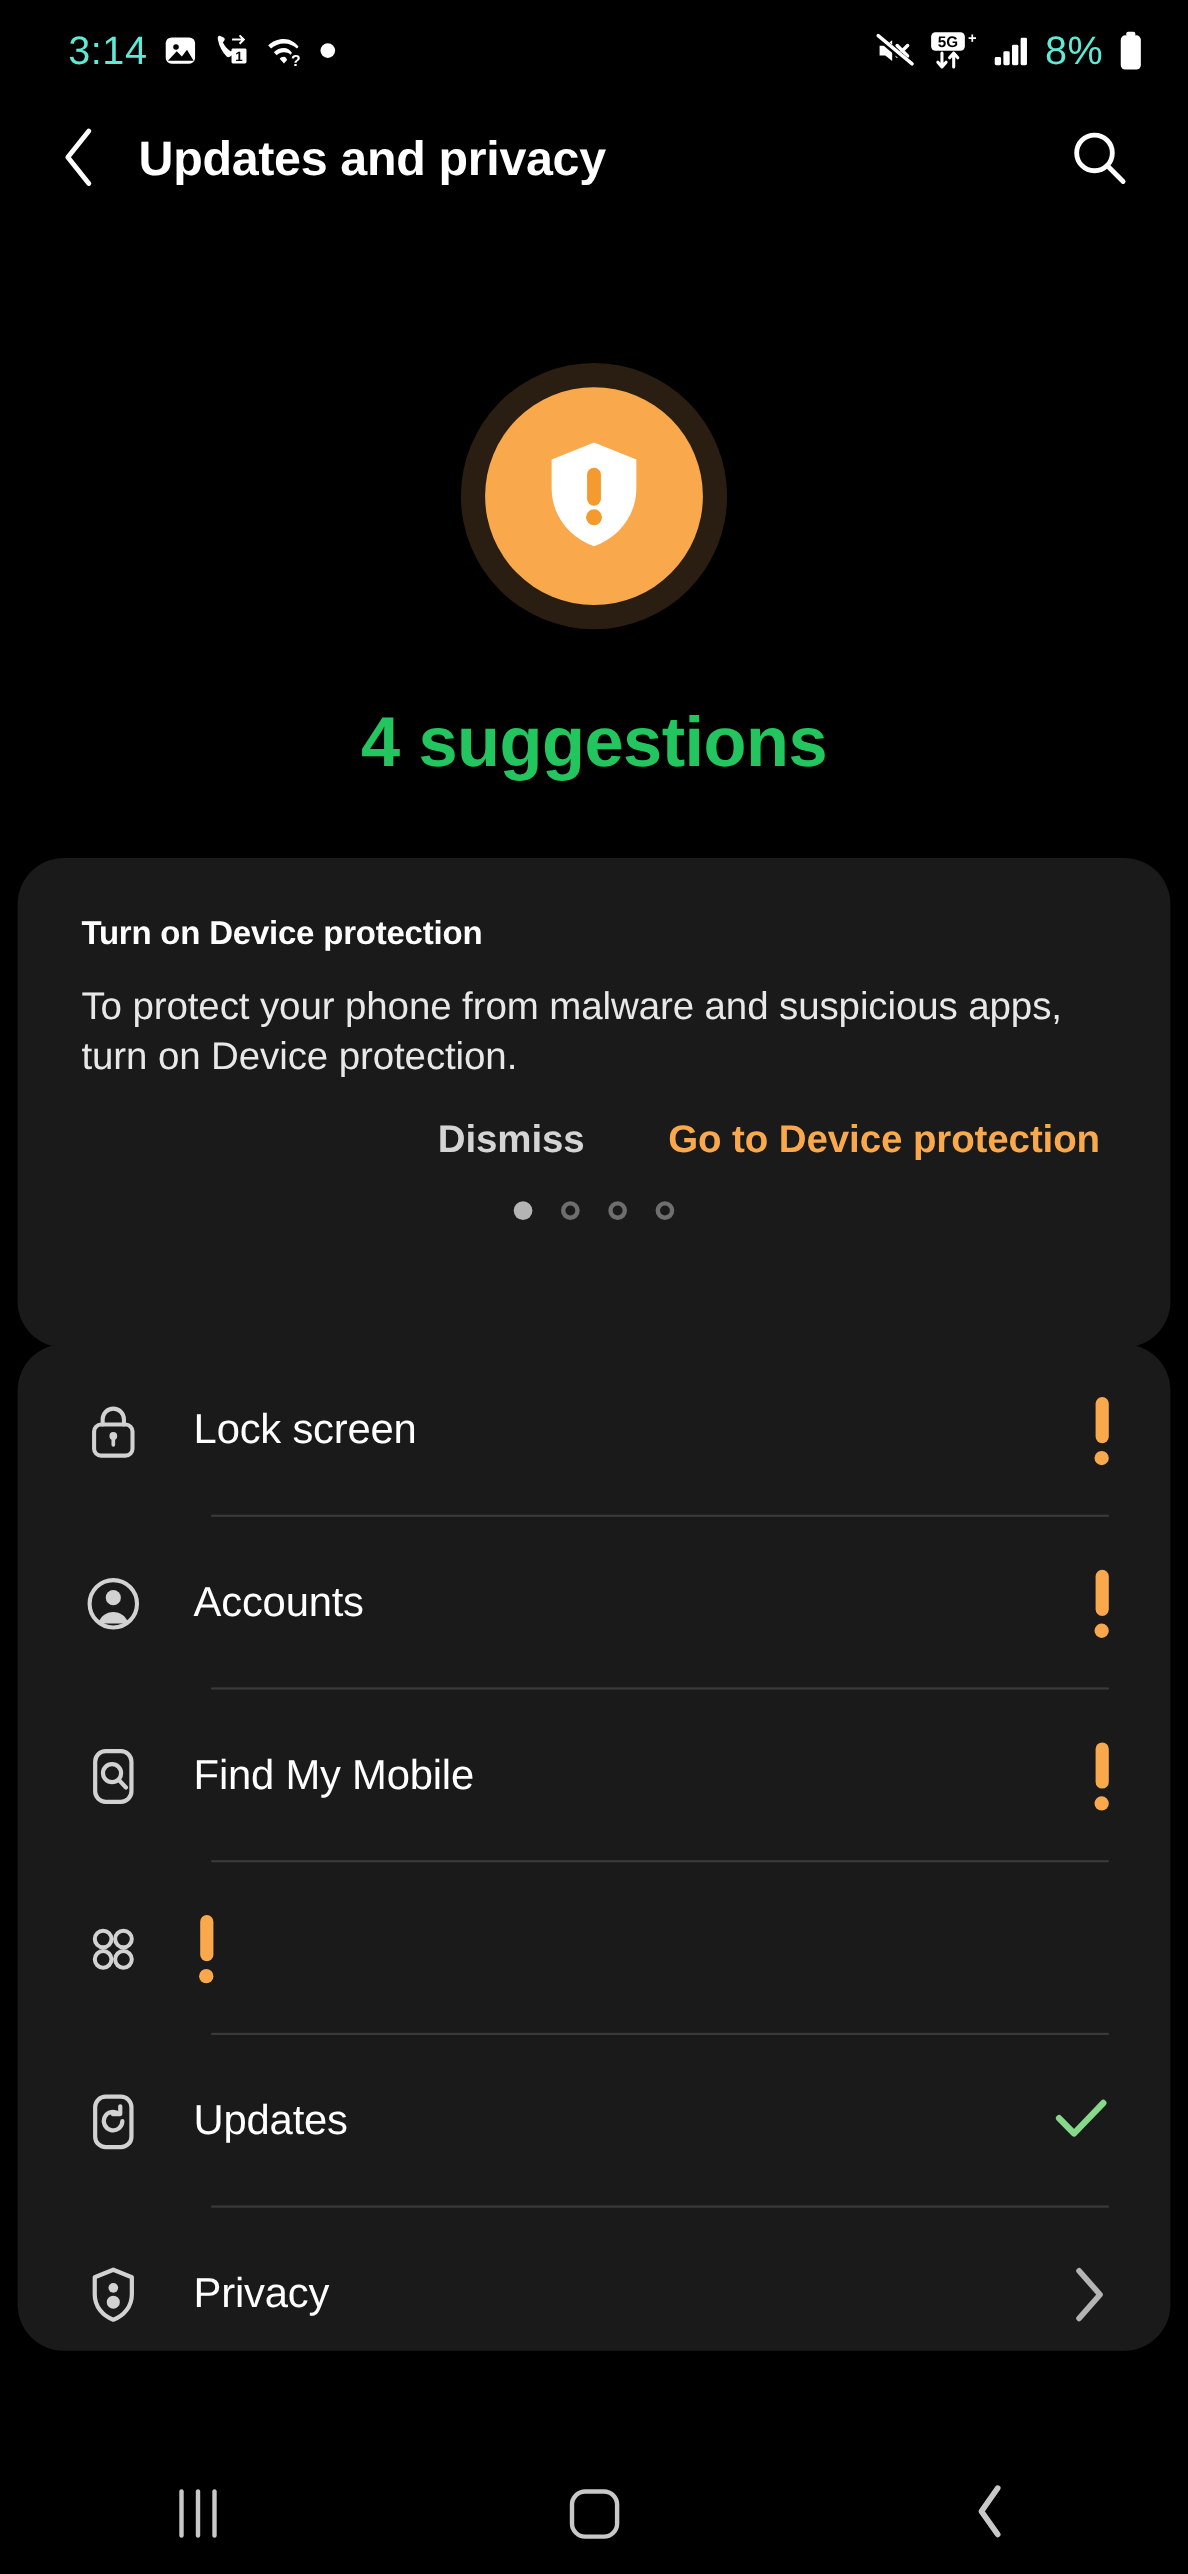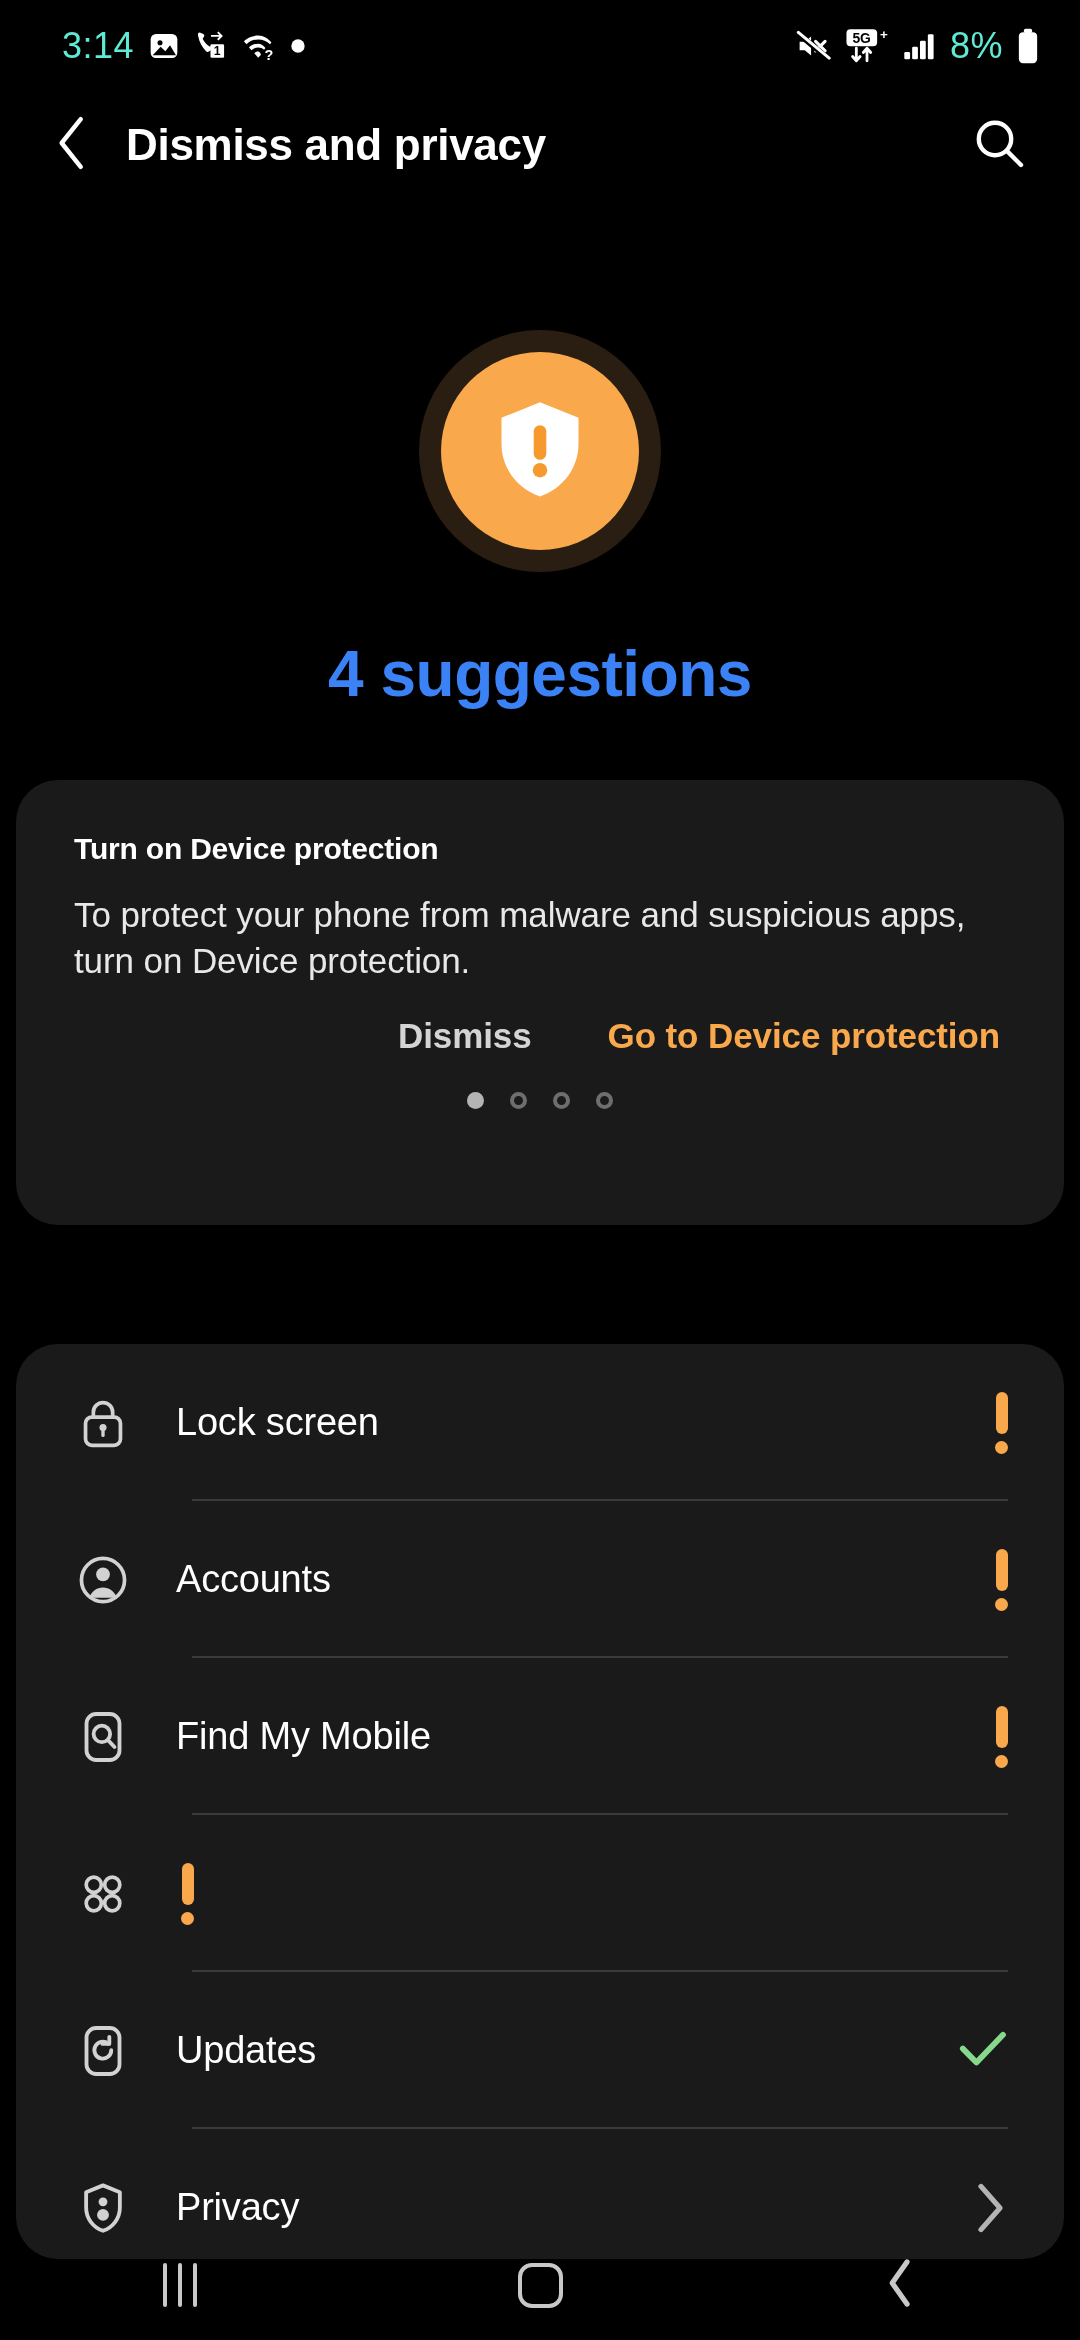--- a/index.html
+++ b/index.html
@@ -46,21 +46,21 @@
     width:242px; height:242px; border-radius:50%;
     background:#2a1d11; margin:0 auto;
     display:flex; align-items:center; justify-content:center;
   }
   .hero-circle {
     width:198px; height:198px; border-radius:50%;
     background:#f9a94b;
     display:flex; align-items:center; justify-content:center;
   }
   .hero-count {
-    color:#3b82f6; font-size:64px; font-weight:700; letter-spacing:-.5px;
+    color:#22c55e; font-size:64px; font-weight:700; letter-spacing:-.5px;
     margin-top:65px;
   }
 
   
   .card {
     position:absolute; left:16px; width:1048px;
     background:#1a1a1a; border-radius:42px;
   }
   #suggestion-card { top:780px; height:445px; padding:52px 58px 0 58px; }
   .sg-title {
@@ -79,21 +79,21 @@
   .sg-go      { color:#f9a94b; }
   .sg-dots {
     display:flex; justify-content:center; align-items:center;
     gap:26px; margin-top:36px;
   }
   .dot { width:17px; height:17px; border-radius:50%; }
   .dot.active   { background:#b4b4b4; }
   .dot.inactive { background:transparent; border:4px solid #6e6e6e; }
 
   
-  #settings-card { top:1344px; height:915px; overflow:hidden; }
+  #settings-card { top:1222px; height:915px; overflow:hidden; }
   .row {
     position:relative; height:157px;
     display:flex; align-items:center; padding:0 56px 0 56px;
   }
   .row-icon {
     width:62px; min-width:62px; display:flex; align-items:center; justify-content:center;
   }
   .row-label {
     color:#fff; font-size:38px; font-weight:400; letter-spacing:-.2px;
     margin-left:42px; flex:1; white-space:nowrap;
@@ -192,21 +192,21 @@
   </div>
 
   <div class="appbar">
     <div class="back-btn">
       <span>
         <svg width="44" height="54" viewBox="0 0 22 34" fill="none">
           <path d="M16.5 2 4.5 17l12 15" stroke="#fff" stroke-width="2.8" stroke-linecap="round" stroke-linejoin="round"></path>
         </svg>
       </span>
     </div>
-    <div class="appbar-title">Dismiss and privacy</div>
+    <div class="appbar-title">Updates and privacy</div>
     <div class="search-btn">
       <span>
         <svg width="52" height="52" viewBox="0 0 26 26" fill="none">
           <circle cx="11" cy="11" r="8.1" stroke="#fff" stroke-width="2.2"></circle>
           <path d="M17.2 17.2 24 24" stroke="#fff" stroke-width="2.2" stroke-linecap="round"></path>
         </svg>
       </span>
     </div>
   </div>
 

